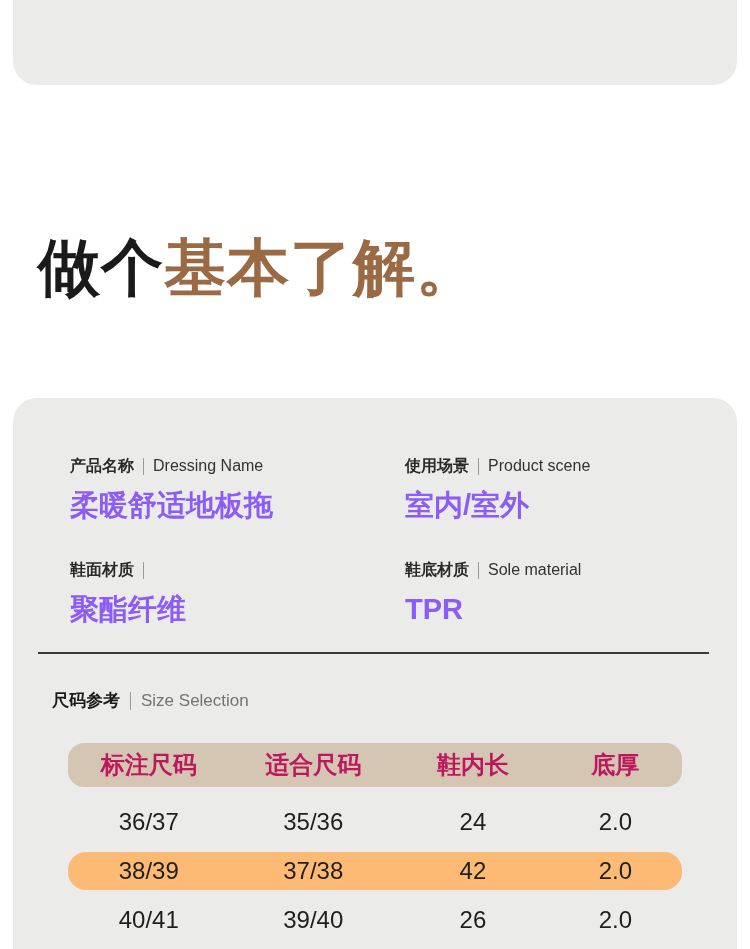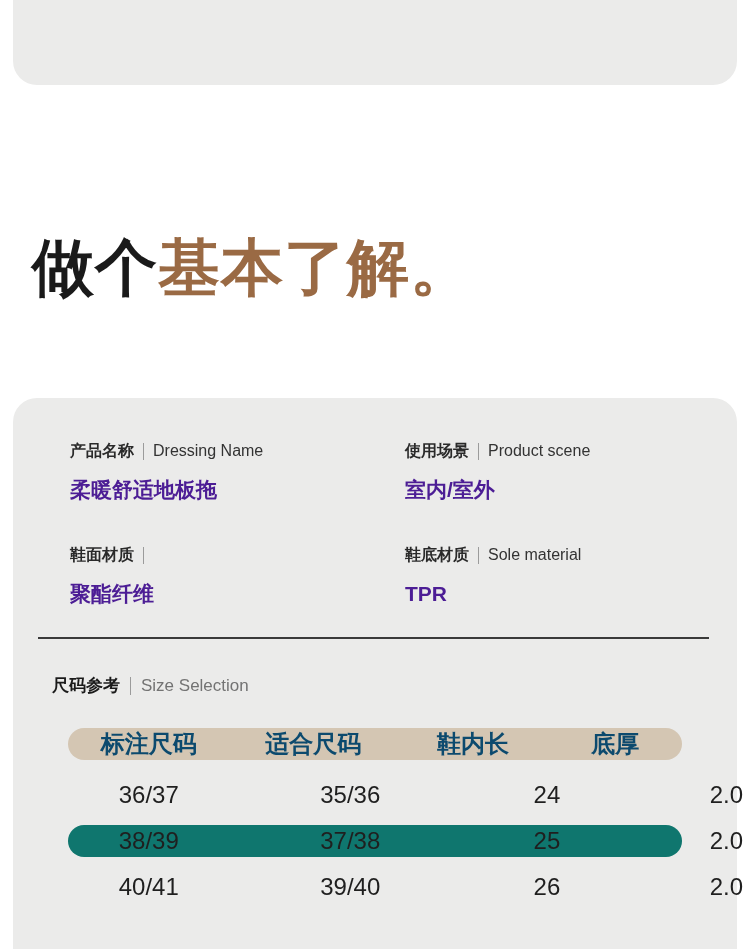--- a/index.html
+++ b/index.html
@@ -17,40 +17,40 @@
     position: absolute;
     left: 13px; right: 13px; top: -24px;
     height: 109px;
     background: #EBEBEA;
     border-radius: 0 0 24px 24px;
   }
 
   
   .heading {
     position: absolute;
-    left: 32px; top: 232px;
+    left: 38px; top: 232px;
     font-size: 62px;
     font-weight: 900;
     letter-spacing: 1px;
     line-height: 1.15;
     white-space: nowrap;
   }
   .heading .hl { color: #9A6A44; }
 
   
   .info-card {
     position: absolute;
     left: 13px; right: 13px; top: 398px;
     height: 620px;
     background: #EBEBEA;
     border-radius: 24px 24px 0 0;
   }
 
   .fields {
-    padding: 43px 0 0 57px;
+    padding: 58px 0 0 57px;
     display: grid;
     grid-template-columns: 335px 1fr;
     row-gap: 40px;
   }
   .field-label {
     display: flex;
     align-items: center;
     font-size: 16px;
     line-height: 20px;
     color: #2a2a2a;
@@ -58,24 +58,24 @@
   }
   .field-label .zh { font-weight: 700; }
   .field-label .sep {
     display: inline-block;
     width: 1px; height: 17px;
     background: #9b9b9b;
     margin: 0 9px;
   }
   .field-label .en { font-weight: 400; color: #333; }
   .field-value {
-    font-size: 21px;
+    font-size: 29px;
     font-weight: 700;
     line-height: 30px;
-    color: #4c1d95;
+    color: #8b5cf6;
   }
 
   .divider {
     margin: 28px 28px 0 25px;
     height: 2px;
     background: #3a3a3a;
   }
 
   .size-label {
     margin: 37px 0 0 39px;
@@ -94,39 +94,38 @@
   .size-label .en { font-weight: 400; color: #737373; }
 
   .size-table { margin: 32px 55px 0 55px; }
   .t-row {
     display: grid;
     grid-template-columns: 26.3% 27.3% 24.7% 21.7%;
     align-items: center;
     text-align: center;
   }
   .t-head {
-    height: 32px;
+    height: 44px;
     background: #D4C6B3;
     border-radius: 16px;
     font-size: 24px;
     font-weight: 700;
-    color: #0c4a6e;
+    color: #be185d;
   }
   .t-data {
     height: 54px;
     font-size: 24px;
     font-weight: 400;
     color: #1f1f1f;
-    gap: 37px;
   }
   .t-data.first { margin-top: 8px; }
   .t-data.alt {
-    height: 32px;
+    height: 38px;
     margin: 3px 0;
-    background: #0f766e;
+    background: #fdba74;
     border-radius: 18px;
   }
 </style>
 </head>
 <body>
 
 <div class="top-card"></div>
 
 <h1 class="heading"><span>做个</span><span class="hl">基本了解。</span></h1>
 
@@ -191,21 +190,21 @@
     <div class="t-row t-data first">
       <span>36/37</span>
       <span>35/36</span>
       <span>24</span>
       <span>2.0</span>
     </div>
 
     <div class="t-row t-data alt">
       <span>38/39</span>
       <span>37/38</span>
-      <span>25</span>
+      <span>42</span>
       <span>2.0</span>
     </div>
 
     <div class="t-row t-data">
       <span>40/41</span>
       <span>39/40</span>
       <span>26</span>
       <span>2.0</span>
     </div>
 

